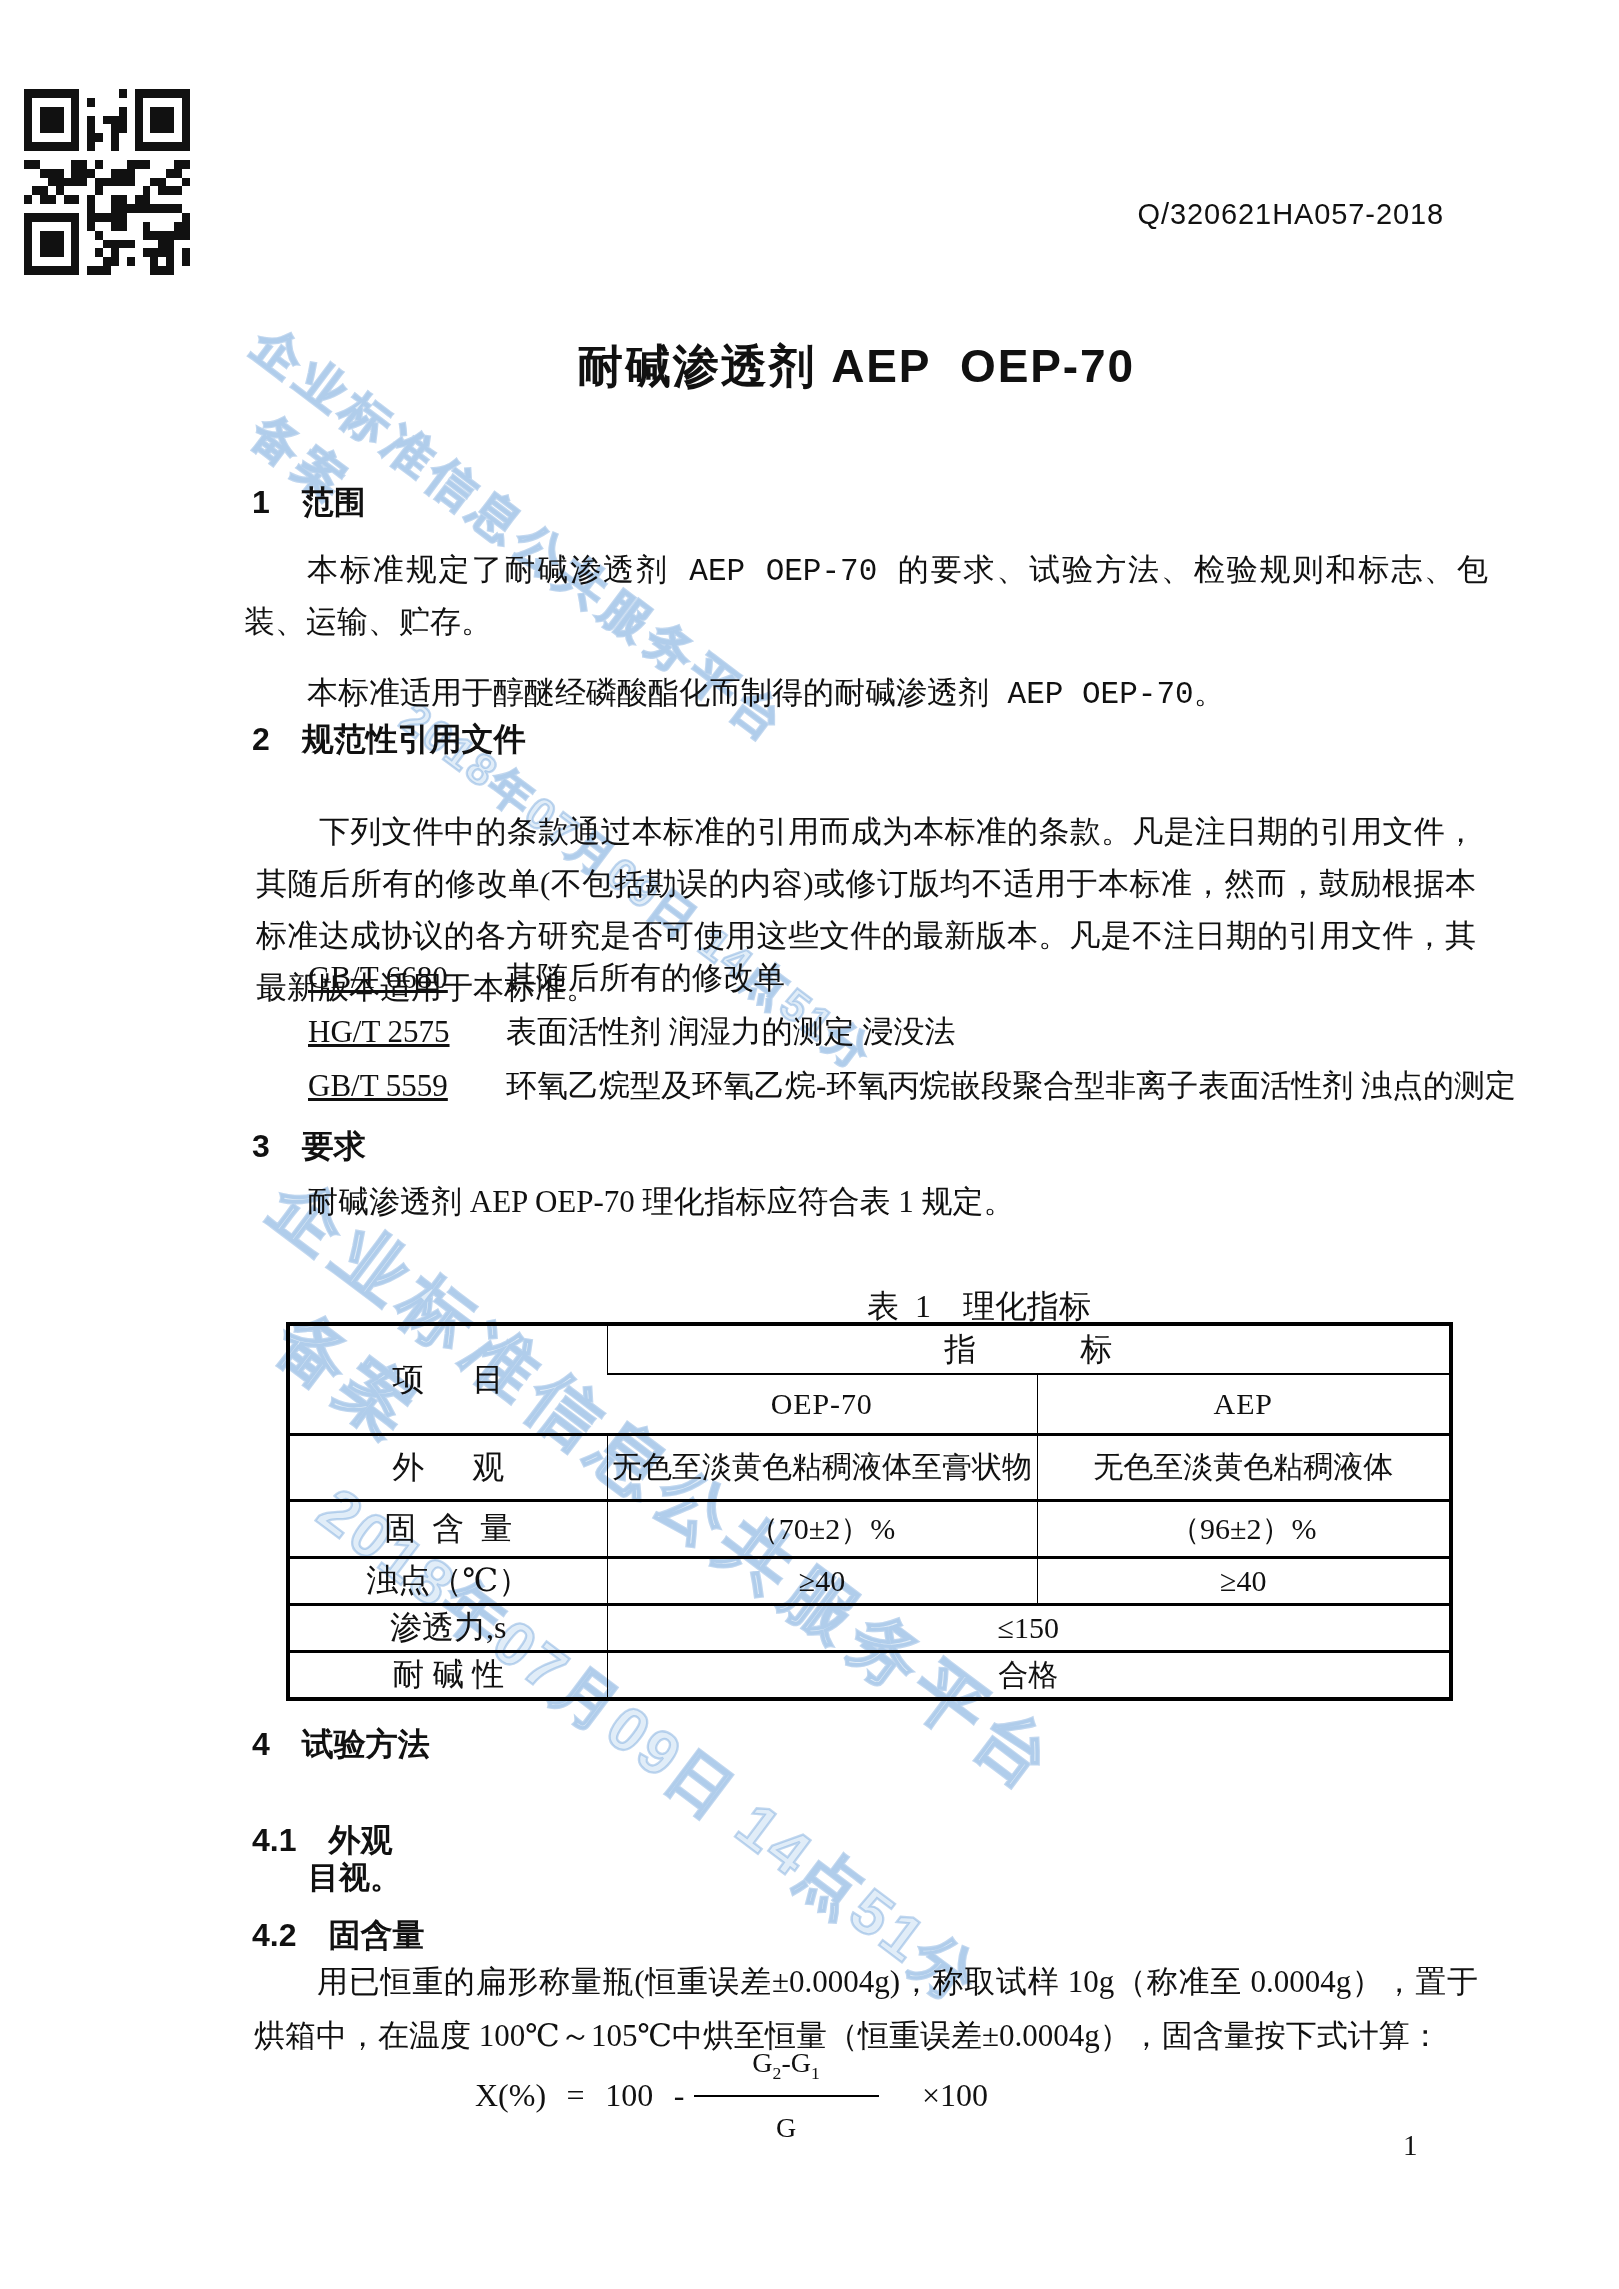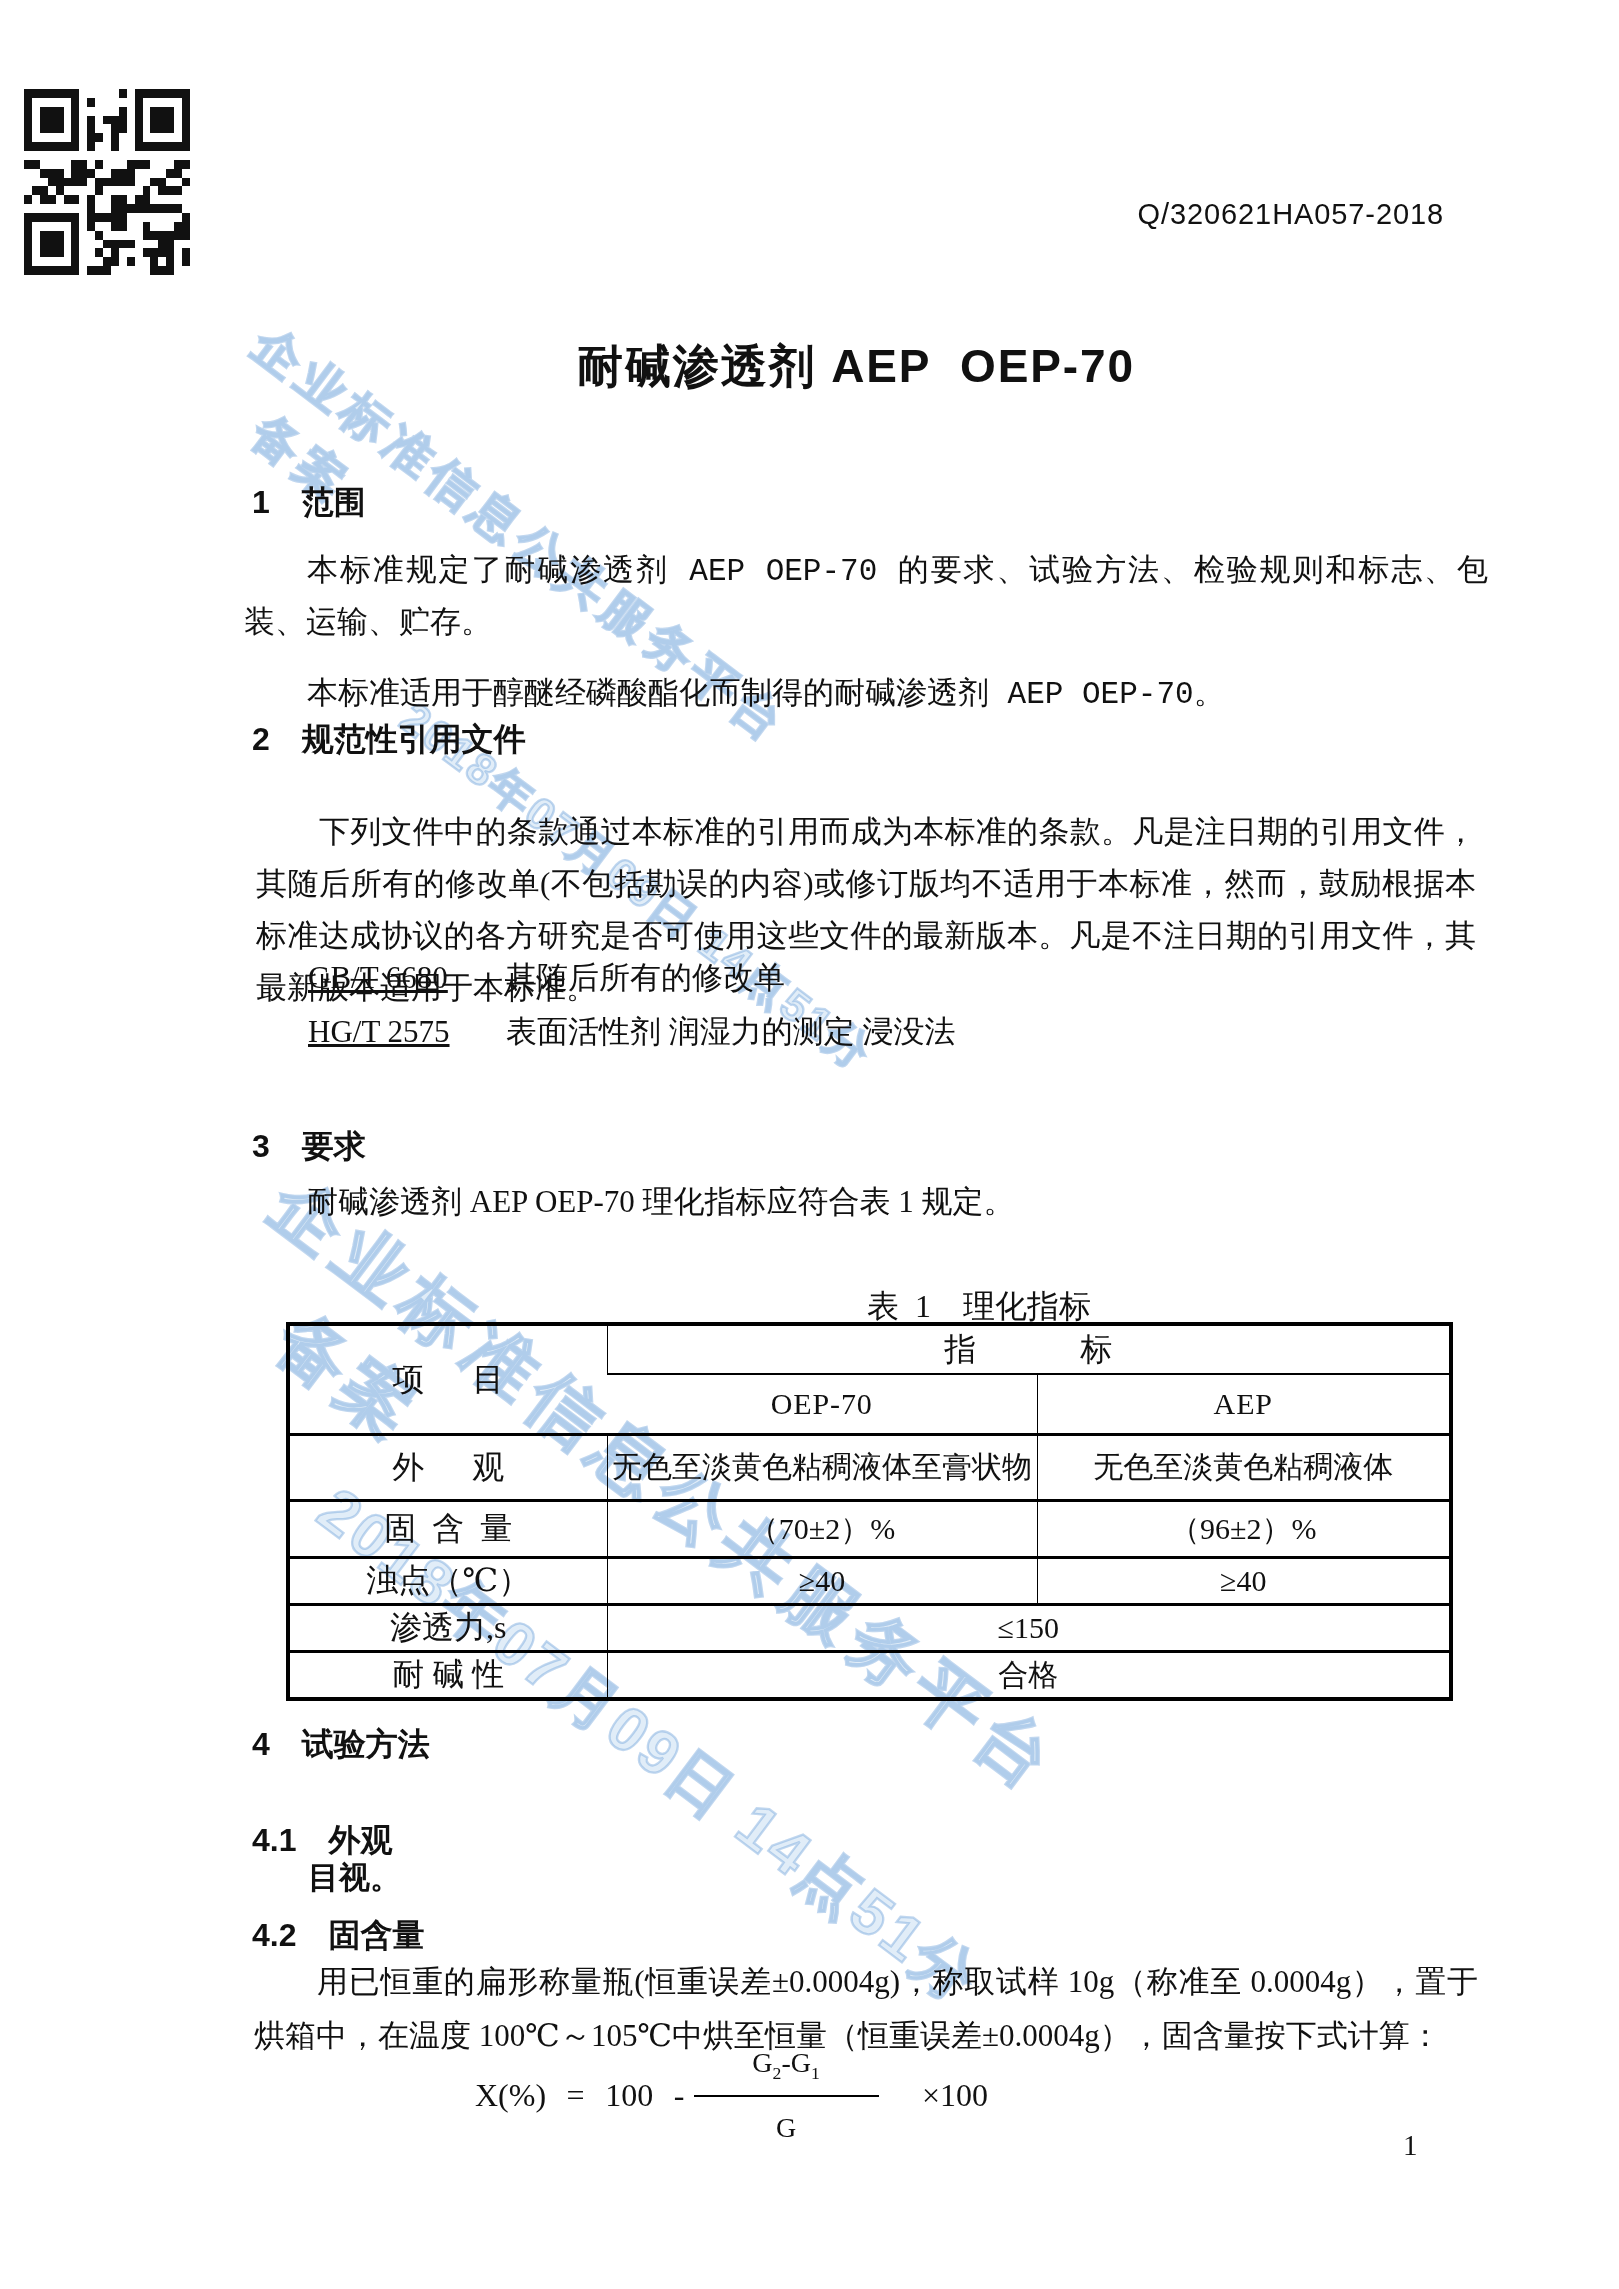--- a/index.html
+++ b/index.html
@@ -265,20 +265,24 @@
     </div>
     <div class="refs">
       <div class="ref-row">
         <span class="ref-code">GB/T 6680</span>
         <span class="ref-title">其随后所有的修改单</span>
       </div>
       <div class="ref-row">
         <span class="ref-code">HG/T 2575</span>
         <span class="ref-title">表面活性剂 润湿力的测定 浸没法</span>
       </div>
+      <div class="ref-row">
+        <span class="ref-code">GB/T 5559</span>
+        <span class="ref-title">环氧乙烷型及环氧乙烷-环氧丙烷嵌段聚合型非离子表面活性剂 浊点的测定</span>
+      </div>
     </div>
 
     <h2 class="heading h-s3">3　要求</h2>
     <div class="body-block blk-s3">
       <p>耐碱渗透剂 AEP OEP-70 理化指标应符合表 1 规定。</p>
     </div>
 
     <div class="tbl-caption">表  1    理化指标</div>
     <table class="tbl">
       <colgroup>

